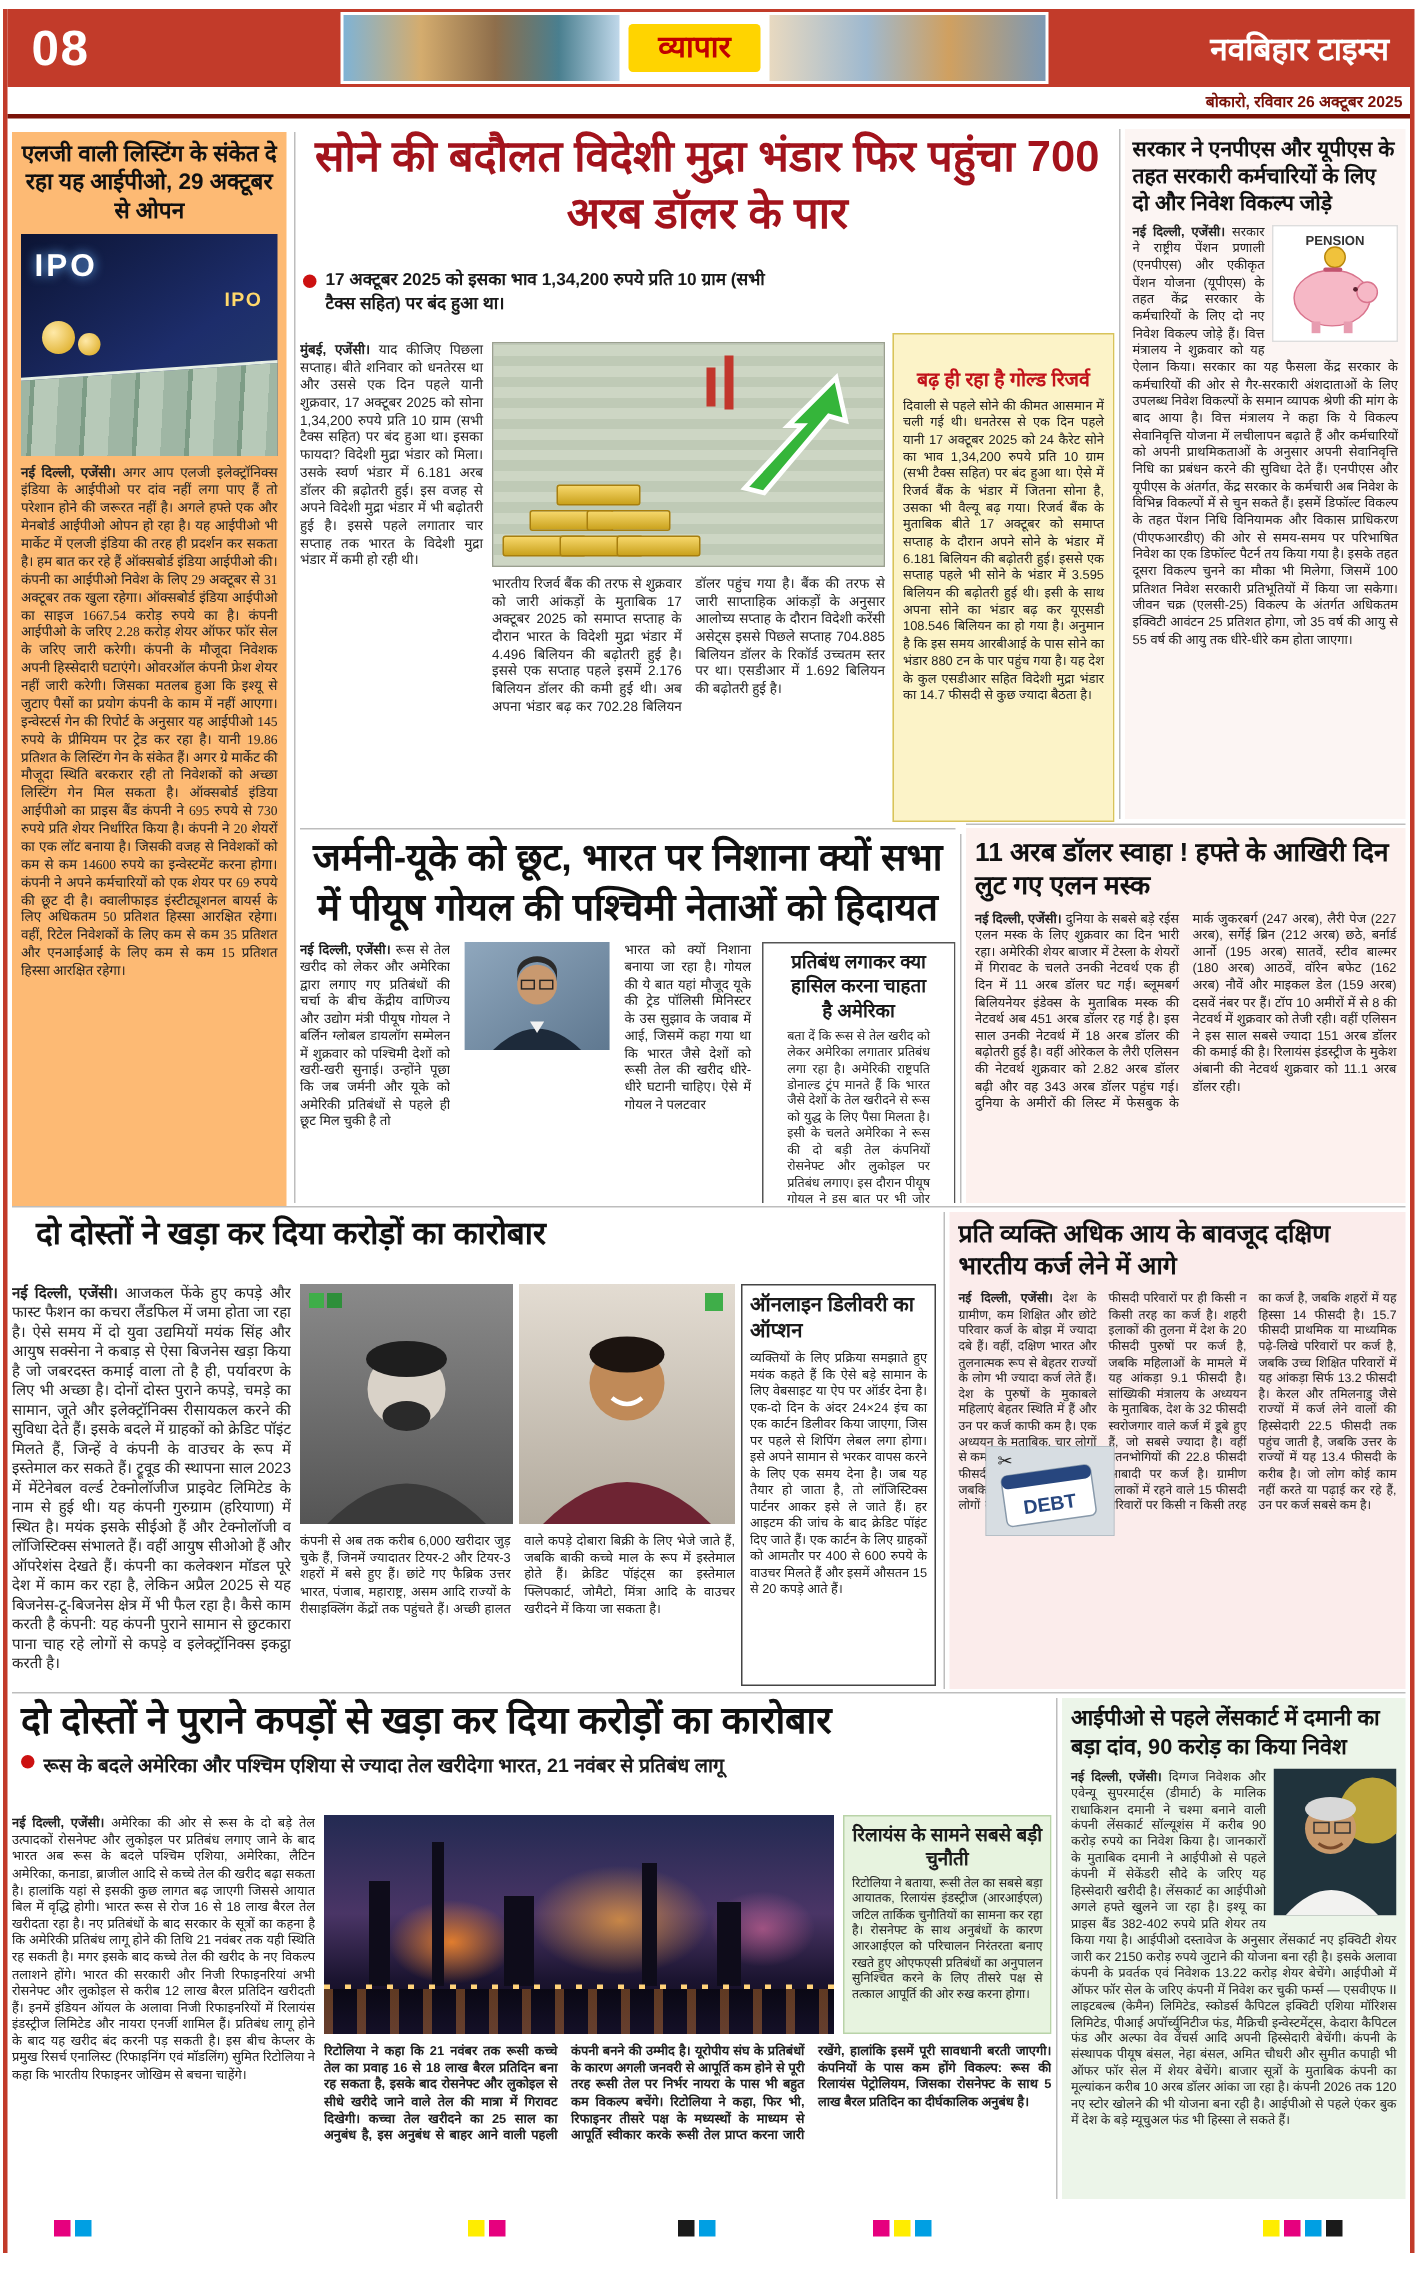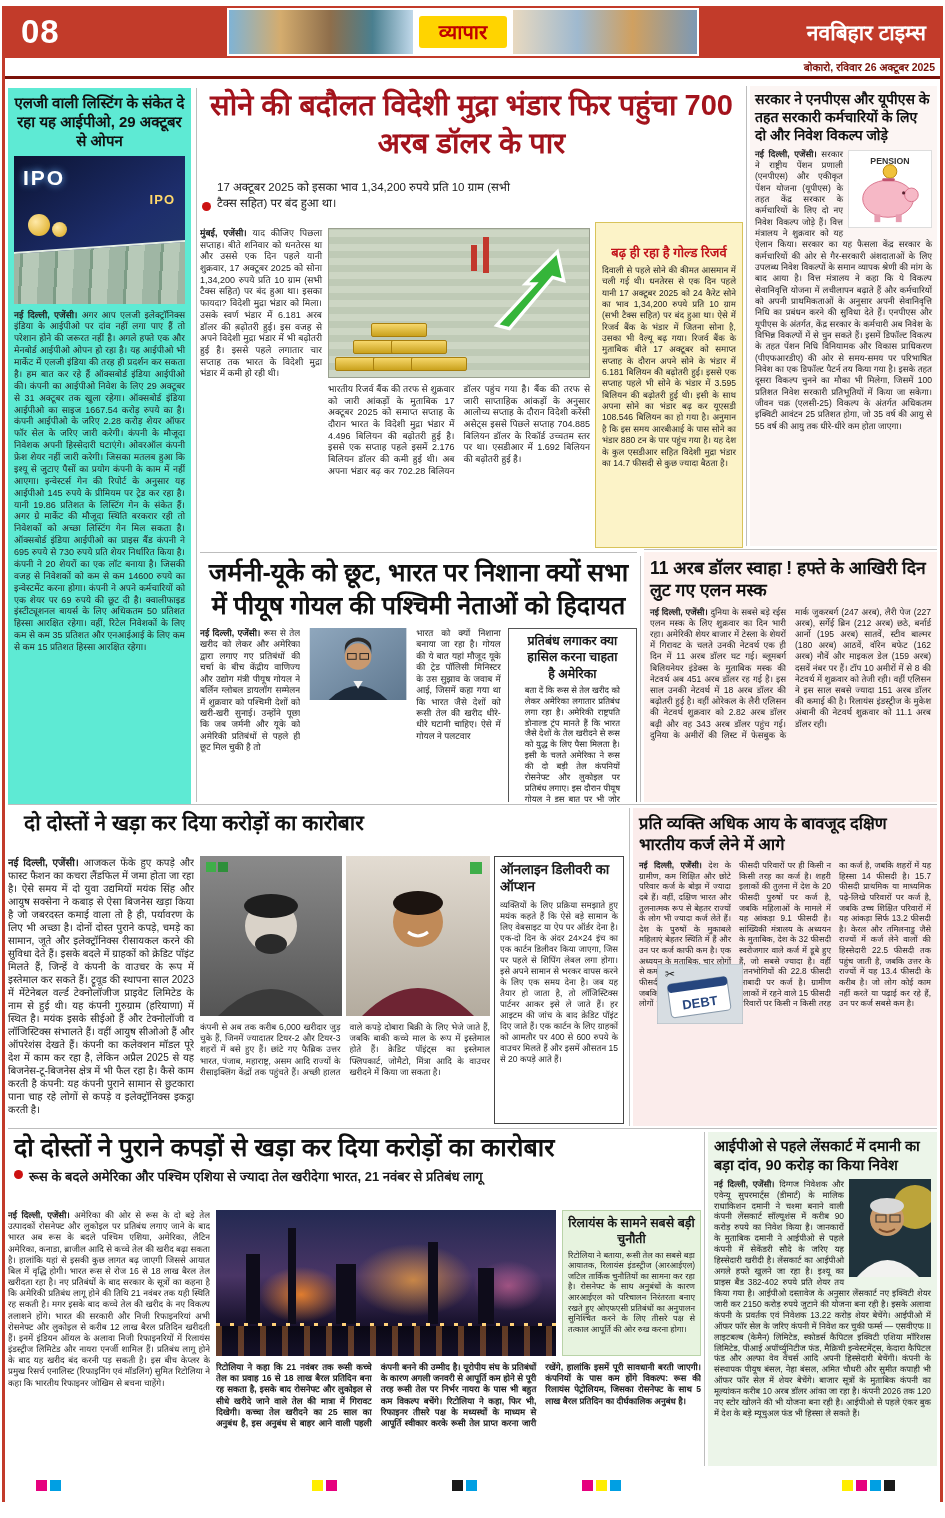--- a/index.html
+++ b/index.html
@@ -24,34 +24,34 @@
 
   
   .art{position:absolute;overflow:hidden;}
   .art h2{font-weight:bold;color:#111;}
   .body{text-align:justify;color:#222;}
   .dl{font-weight:bold;}
   .vdiv{position:absolute;width:1px;background:#bdbdbd;}
   .hdiv{position:absolute;height:1px;background:#bdbdbd;}
 
   
-  #art-ipo{left:8px;top:88px;width:183px;height:716px;background:#5eead4;padding:5px 6px;}
+  #art-ipo{left:8px;top:88px;width:183px;height:716px;background:#fdba74;padding:5px 6px;}
   #art-ipo h2{font-size:15px;line-height:1.28;text-align:center;margin-bottom:5px;}
   .ipo-img{position:relative;height:148px;margin-bottom:6px;background:linear-gradient(145deg,#0c1433,#1d2d6b 55%,#27406f);overflow:hidden;}
   .ipo-txt1{position:absolute;left:9px;top:10px;color:#fff;font-weight:bold;font-size:21px;letter-spacing:2px;text-shadow:0 0 7px #6fb7ff;}
   .ipo-txt2{position:absolute;right:10px;top:36px;color:#ffd86b;font-weight:bold;font-size:13px;letter-spacing:1px;}
   .coin{position:absolute;border-radius:50%;background:radial-gradient(circle at 35% 35%,#ffe9a8,#d9a514);}
   .c1{width:22px;height:22px;left:14px;top:58px;}.c2{width:15px;height:15px;left:38px;top:66px;}
   .notes{position:absolute;left:-8px;right:-8px;bottom:-6px;height:64px;transform:rotate(-4deg);border-top:2px solid #e6efe4;background:repeating-linear-gradient(97deg,#9fb6a4 0 16px,#7d9c86 16px 19px,#b7c9b8 19px 35px);}
-  #art-ipo .body{font-size:9px;line-height:1.32;}
+  #art-ipo .body{font-size:9px;line-height:1.32;font-family:Liberation Serif, serif;}
 
   
   #art-gold{left:200px;top:86px;width:543px;height:466px;}
   #art-gold h2{font-size:29px;line-height:1.32;text-align:center;color:var(--headline-red,#a3131c);}
-  .gold-bullet{position:absolute;left:2px;top:94px;width:312px;display:flex;gap:6px;font-size:11.5px;font-weight:normal;line-height:1.35;align-items:flex-end;}
+  .gold-bullet{position:absolute;left:2px;top:94px;width:312px;display:flex;gap:6px;font-size:11.5px;font-weight:bold;line-height:1.35;}
   .red-dot{flex:0 0 auto;width:9px;height:9px;border-radius:50%;background:#cc1111;margin-top:3px;}
   .gold-img{position:absolute;left:128px;top:142px;width:262px;height:150px;border:1px solid #9aa08f;background:repeating-linear-gradient(0deg,#cdd6c4 0 7px,#bfcab6 7px 14px);overflow:hidden;}
   .gbar{position:absolute;height:14px;width:56px;background:linear-gradient(180deg,#f6d76b,#caa21d);border:1px solid #a87f0e;border-radius:2px;}
   .b1{left:6px;bottom:6px;}.b2{left:44px;bottom:6px;}.b3{left:82px;bottom:6px;}.b4{left:24px;bottom:23px;}.b5{left:62px;bottom:23px;}.b6{left:42px;bottom:40px;}
   .up-arrow{position:absolute;right:6px;top:10px;width:96px;height:96px;}
   .candle{position:absolute;width:6px;background:#c2372c;}
   .r1{left:142px;top:16px;height:26px;}.r2{left:154px;top:8px;height:36px;}
   .gold-left{position:absolute;left:0;top:142px;width:122px;height:318px;font-size:9px;line-height:1.3;}
   .gold-bottom{position:absolute;left:128px;top:298px;width:262px;height:164px;column-count:2;column-gap:9px;font-size:9px;line-height:1.3;}
   .gold-box{position:absolute;right:0;top:136px;width:148px;height:326px;background:#fcf3c8;border:1px solid #d8c35a;padding:20px 6px;}

